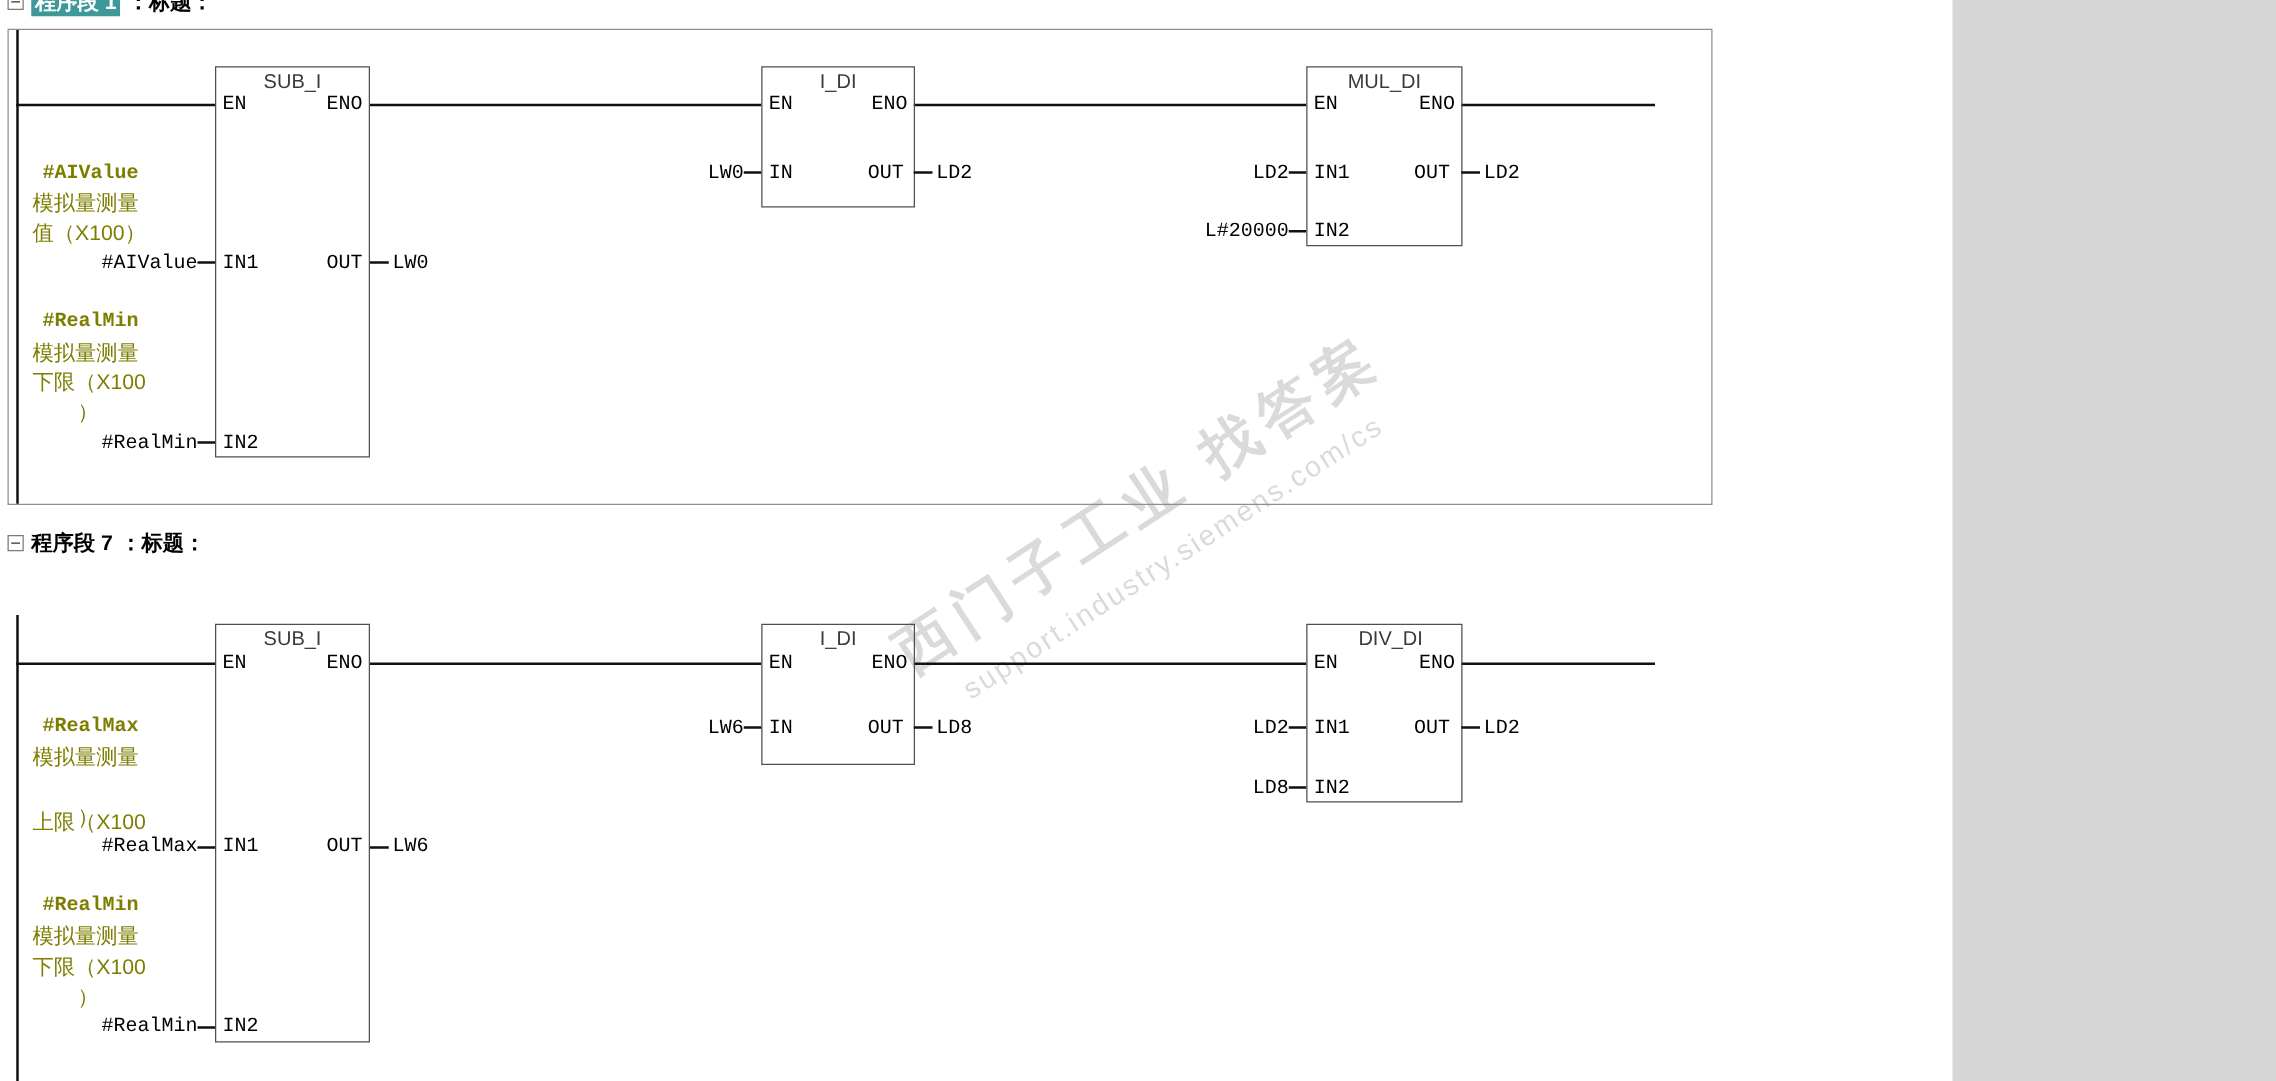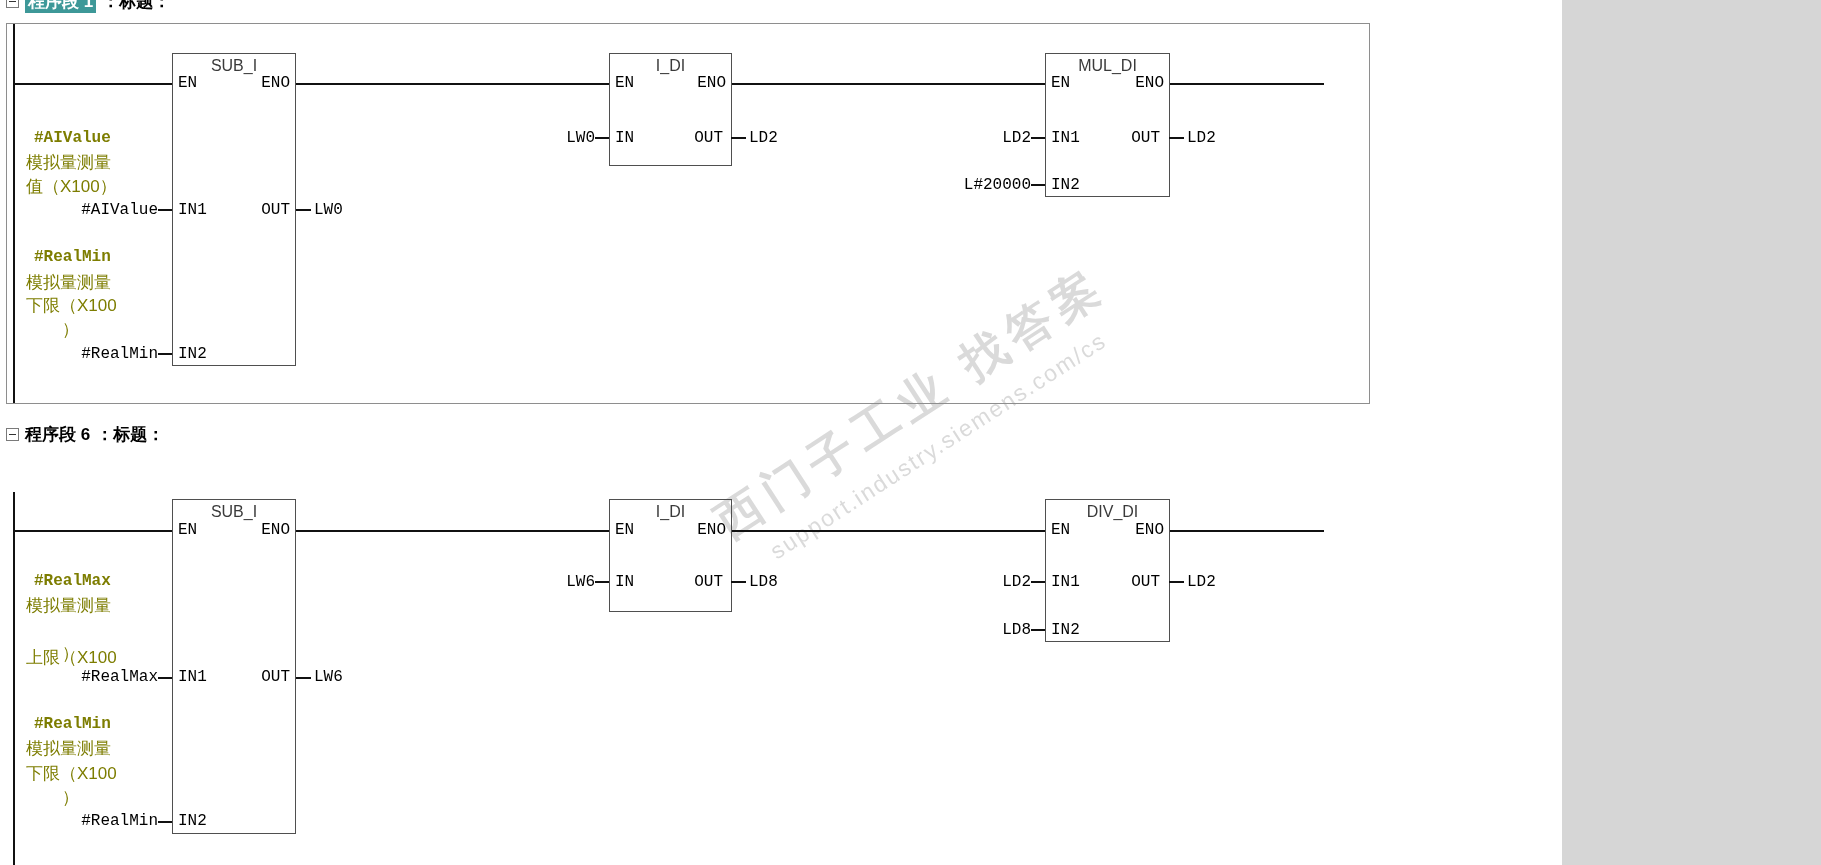--- a/index.html
+++ b/index.html
@@ -100,21 +100,21 @@
   <div class="t" style="left:1051px;top:129px">IN1</div>
   <div class="t r" style="left:1080px;top:129px;width:80px">OUT</div>
   <div class="wire" style="left:1169px;top:137px;width:15px"></div>
   <div class="t" style="left:1187px;top:129px">LD2</div>
   <div class="t r" style="left:920px;top:176px;width:111px">L#20000</div>
   <div class="wire" style="left:1031px;top:184px;width:14px"></div>
   <div class="t" style="left:1051px;top:176px">IN2</div>
 
   <div class="hdr" style="left:6px;top:424px">
     <span class="collapse"></span>
-    <span>程序段 6</span>
+    <span>程序段 7</span>
     <span>：标题：</span>
   </div>
 
   <div class="vwire" style="left:13px;top:492px;height:373px"></div>
   <div class="wire" style="left:13px;top:530px;width:159px"></div>
   <div class="wire" style="left:296px;top:530px;width:313px"></div>
   <div class="wire" style="left:731px;top:530px;width:314px"></div>
   <div class="wire" style="left:1169px;top:530px;width:155px"></div>
 
   <div class="block" style="left:172px;top:499px;width:124px;height:335px"></div>

